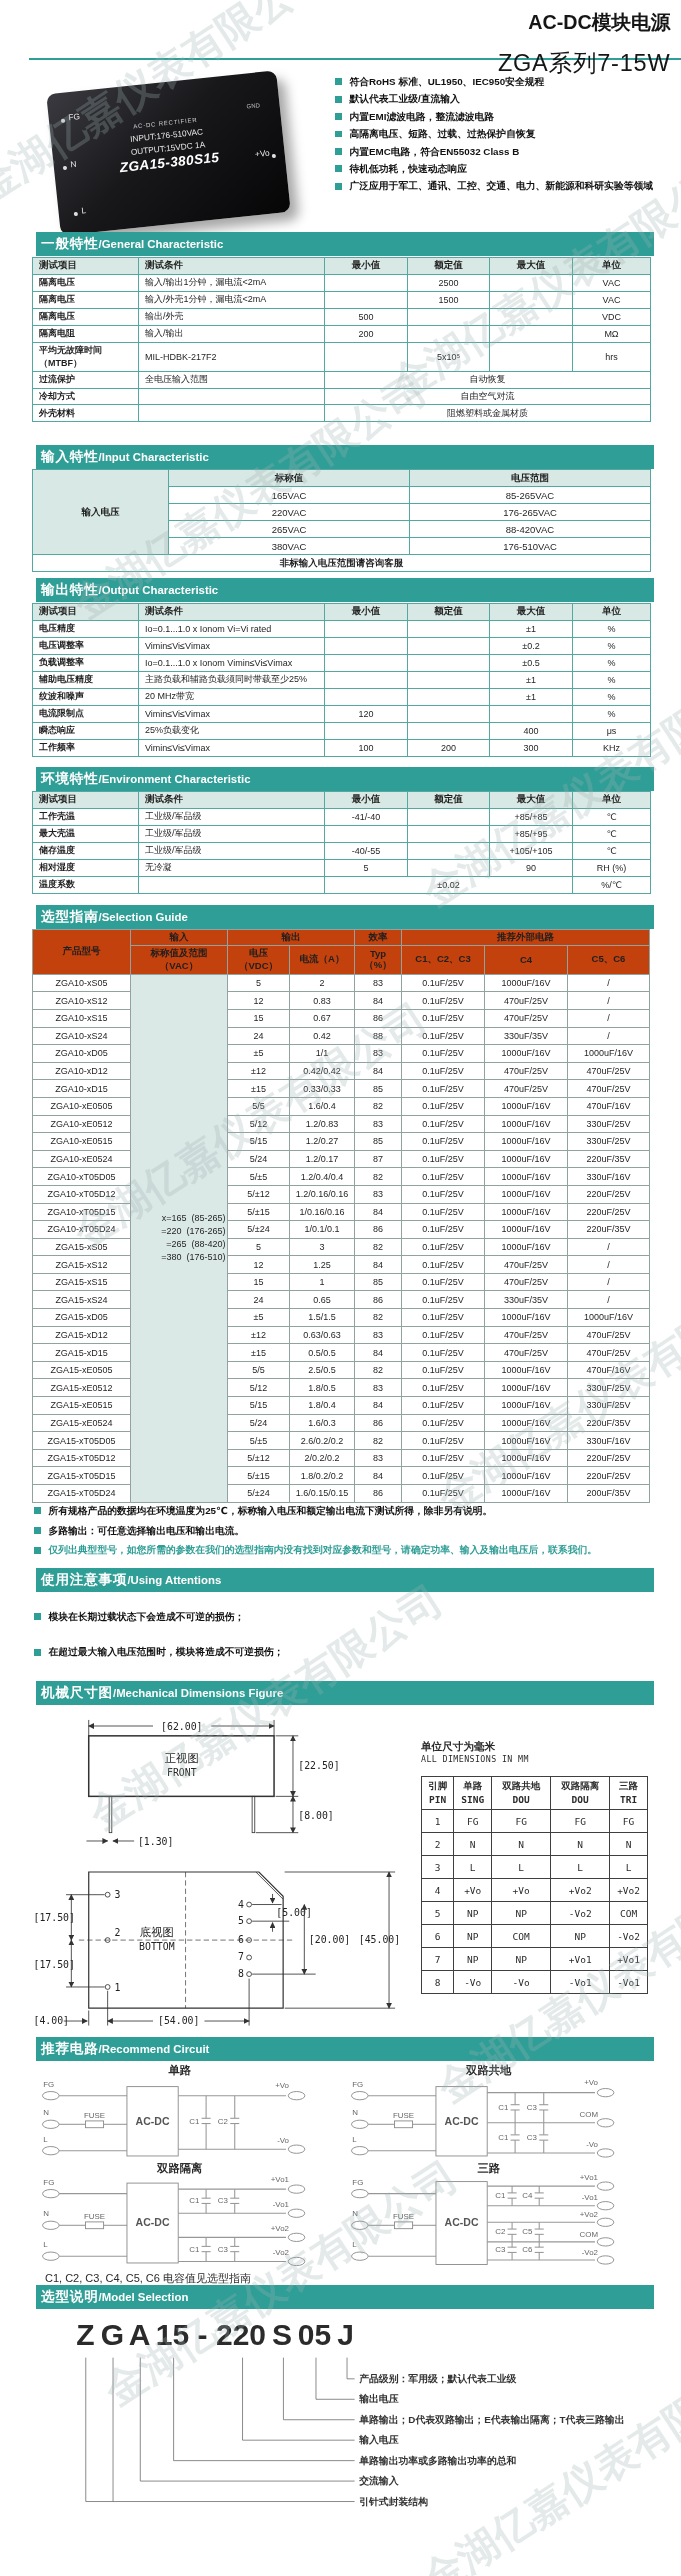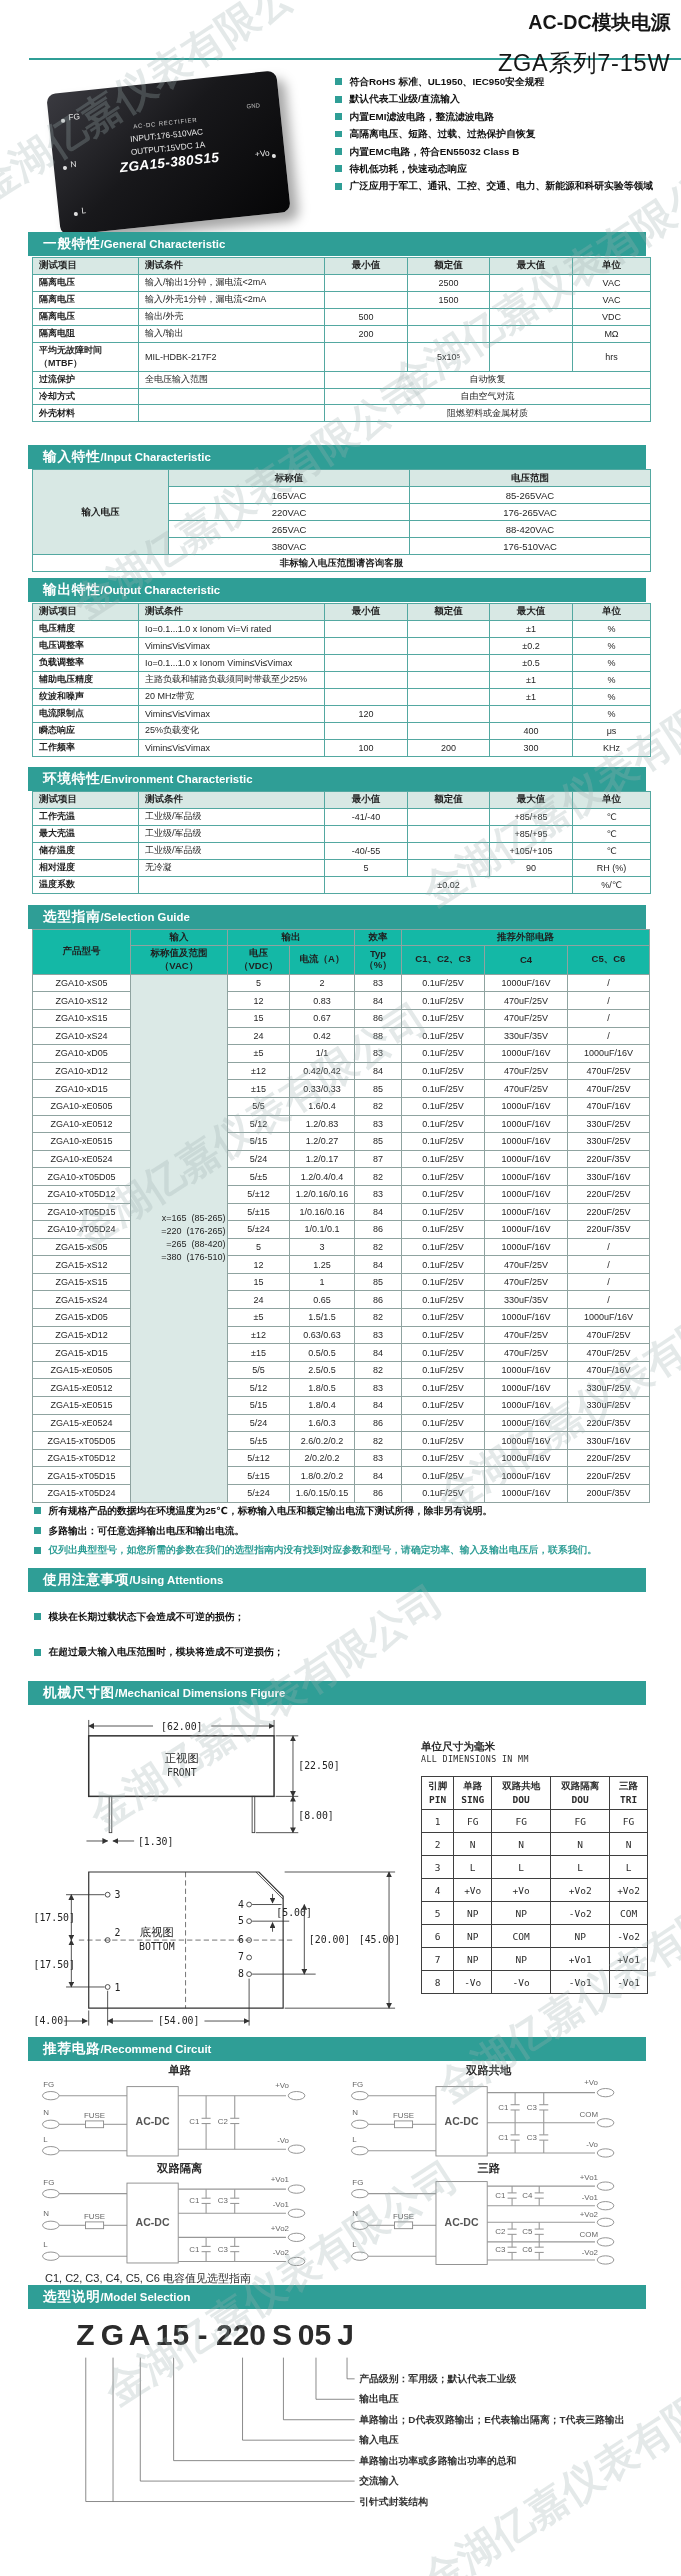--- a/index.html
+++ b/index.html
@@ -25,43 +25,43 @@
   .mod-out{top:61px;font-size:8.3px}
   .mod-model{top:73px;font-size:13.6px;font-weight:bold;font-style:italic;color:#fff;letter-spacing:0.4px}
   .dot{position:absolute;width:3.8px;height:3.8px;border-radius:50%;background:#ddd}
   .pinlbl{position:absolute;font-size:8.3px;color:#eee}
   .pinlbl.sm{font-size:6px;color:#bbb}
   
   .features{top:76px;left:335px;width:344px}
   .feat{display:flex;align-items:flex-start;margin-bottom:6px;font-weight:bold;font-size:9.8px;line-height:11.4px;color:#111}
   .sq{flex:0 0 auto;width:6.8px;height:6.8px;background:#2f9e96;margin:2.3px 7.6px 0 0}
   
-  .bar{left:28px;width:618px;height:24px;background:#2f9e96;color:#fff;display:flex;align-items:center;
-       padding-left:15px;box-sizing:border-box;z-index:2}
+  .bar{left:36px;width:618px;height:24px;background:#2f9e96;color:#fff;display:flex;align-items:center;
+       padding-left:5px;box-sizing:border-box;z-index:2}
   .bar .zh{font-size:13.6px;font-weight:bold;letter-spacing:0.8px}
   .bar .en{font-size:11.4px;font-weight:600}
   
   table{border-spacing:0}
   .char{border-collapse:collapse;table-layout:fixed;width:618px;font-size:9px;background:#fff}
   .char th,.char td{border:0.8px solid #53a8a1;padding:0.8px 6px;height:14.4px;overflow:hidden}
   .char th{background:#d8e8e4;text-align:left;font-size:9.5px}
   .char th:nth-child(n+3){text-align:center}
   .char td{text-align:center}
   .char td:first-child{text-align:left;font-weight:bold}
   .char td:nth-child(2){text-align:left}
   
   .intab{border-collapse:collapse;table-layout:fixed;width:618px;font-size:9.5px}
   .intab td{border:0.8px solid #53a8a1;text-align:center;height:13px;padding:1.5px 4.5px}
   .vcell{background:#d8e8e4;font-weight:bold}
   .hcell{background:#d8e8e4;font-weight:bold}
   .fcell{font-weight:bold}
   
   .sel{border-collapse:collapse;table-layout:fixed;width:618px;font-size:9px}
   .sel th,.sel td{border:0.8px solid #8fa3a0;text-align:center;padding:0.8px 1.5px;height:15px;overflow:hidden}
-  .sel th{background:#14b8a6;font-size:9.5px;height:13.6px}
+  .sel th{background:#c2410c;font-size:9.5px;height:13.6px}
   .sel .input-note{background:#dbe9e6;white-space:pre;line-height:13px;text-align:right;vertical-align:middle}
   
   .notes .feat{margin-bottom:8.3px}
   .accent{color:#2f9e96}
   
   .unote1{font-size:10.6px;font-weight:bold;color:#2b2b2b;font-family:"DejaVu Sans Mono",monospace}
   .unote2{font-size:8.3px;margin-top:0;letter-spacing:0.4px;color:#2b2b2b;font-family:"DejaVu Sans Mono",monospace}
   .pintab{margin-top:12px;border-collapse:collapse;width:227px;font-size:9.5px;
           font-family:"DejaVu Sans Mono",monospace;color:#2b2b2b}
   .pintab th,.pintab td{border:0.8px solid #3f3f3f;text-align:center;height:22px;padding:0 1.5px}

